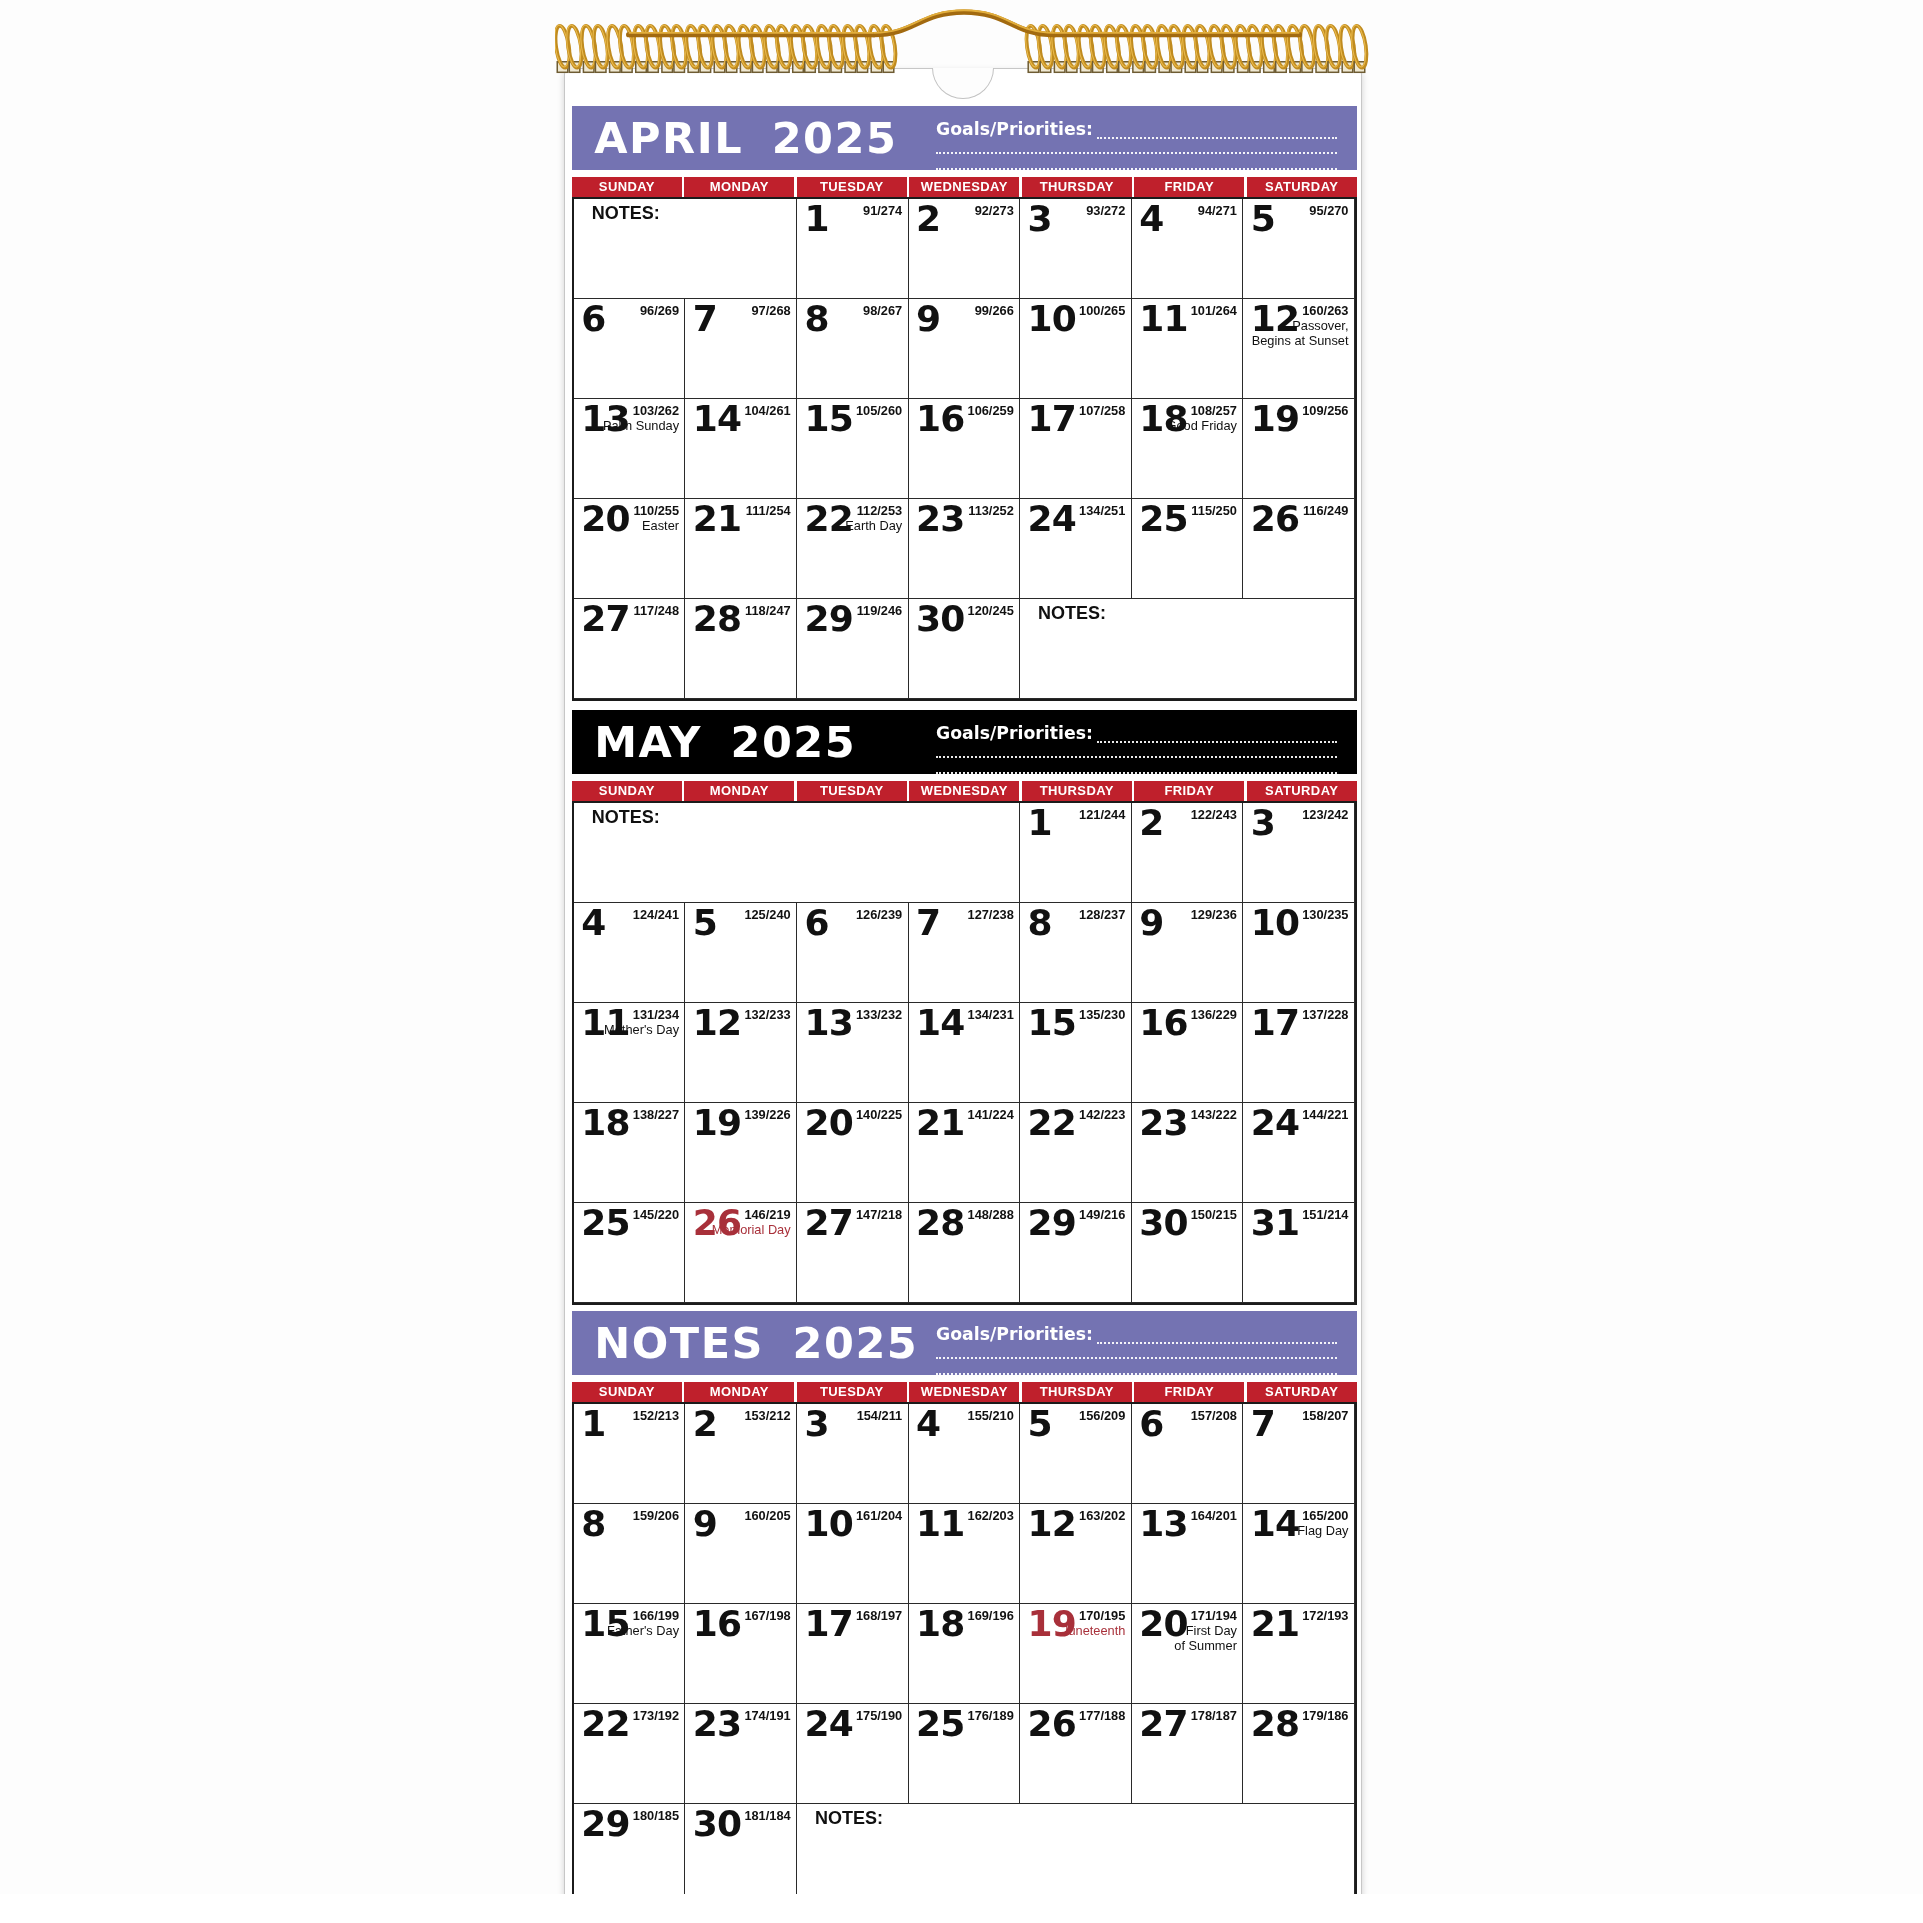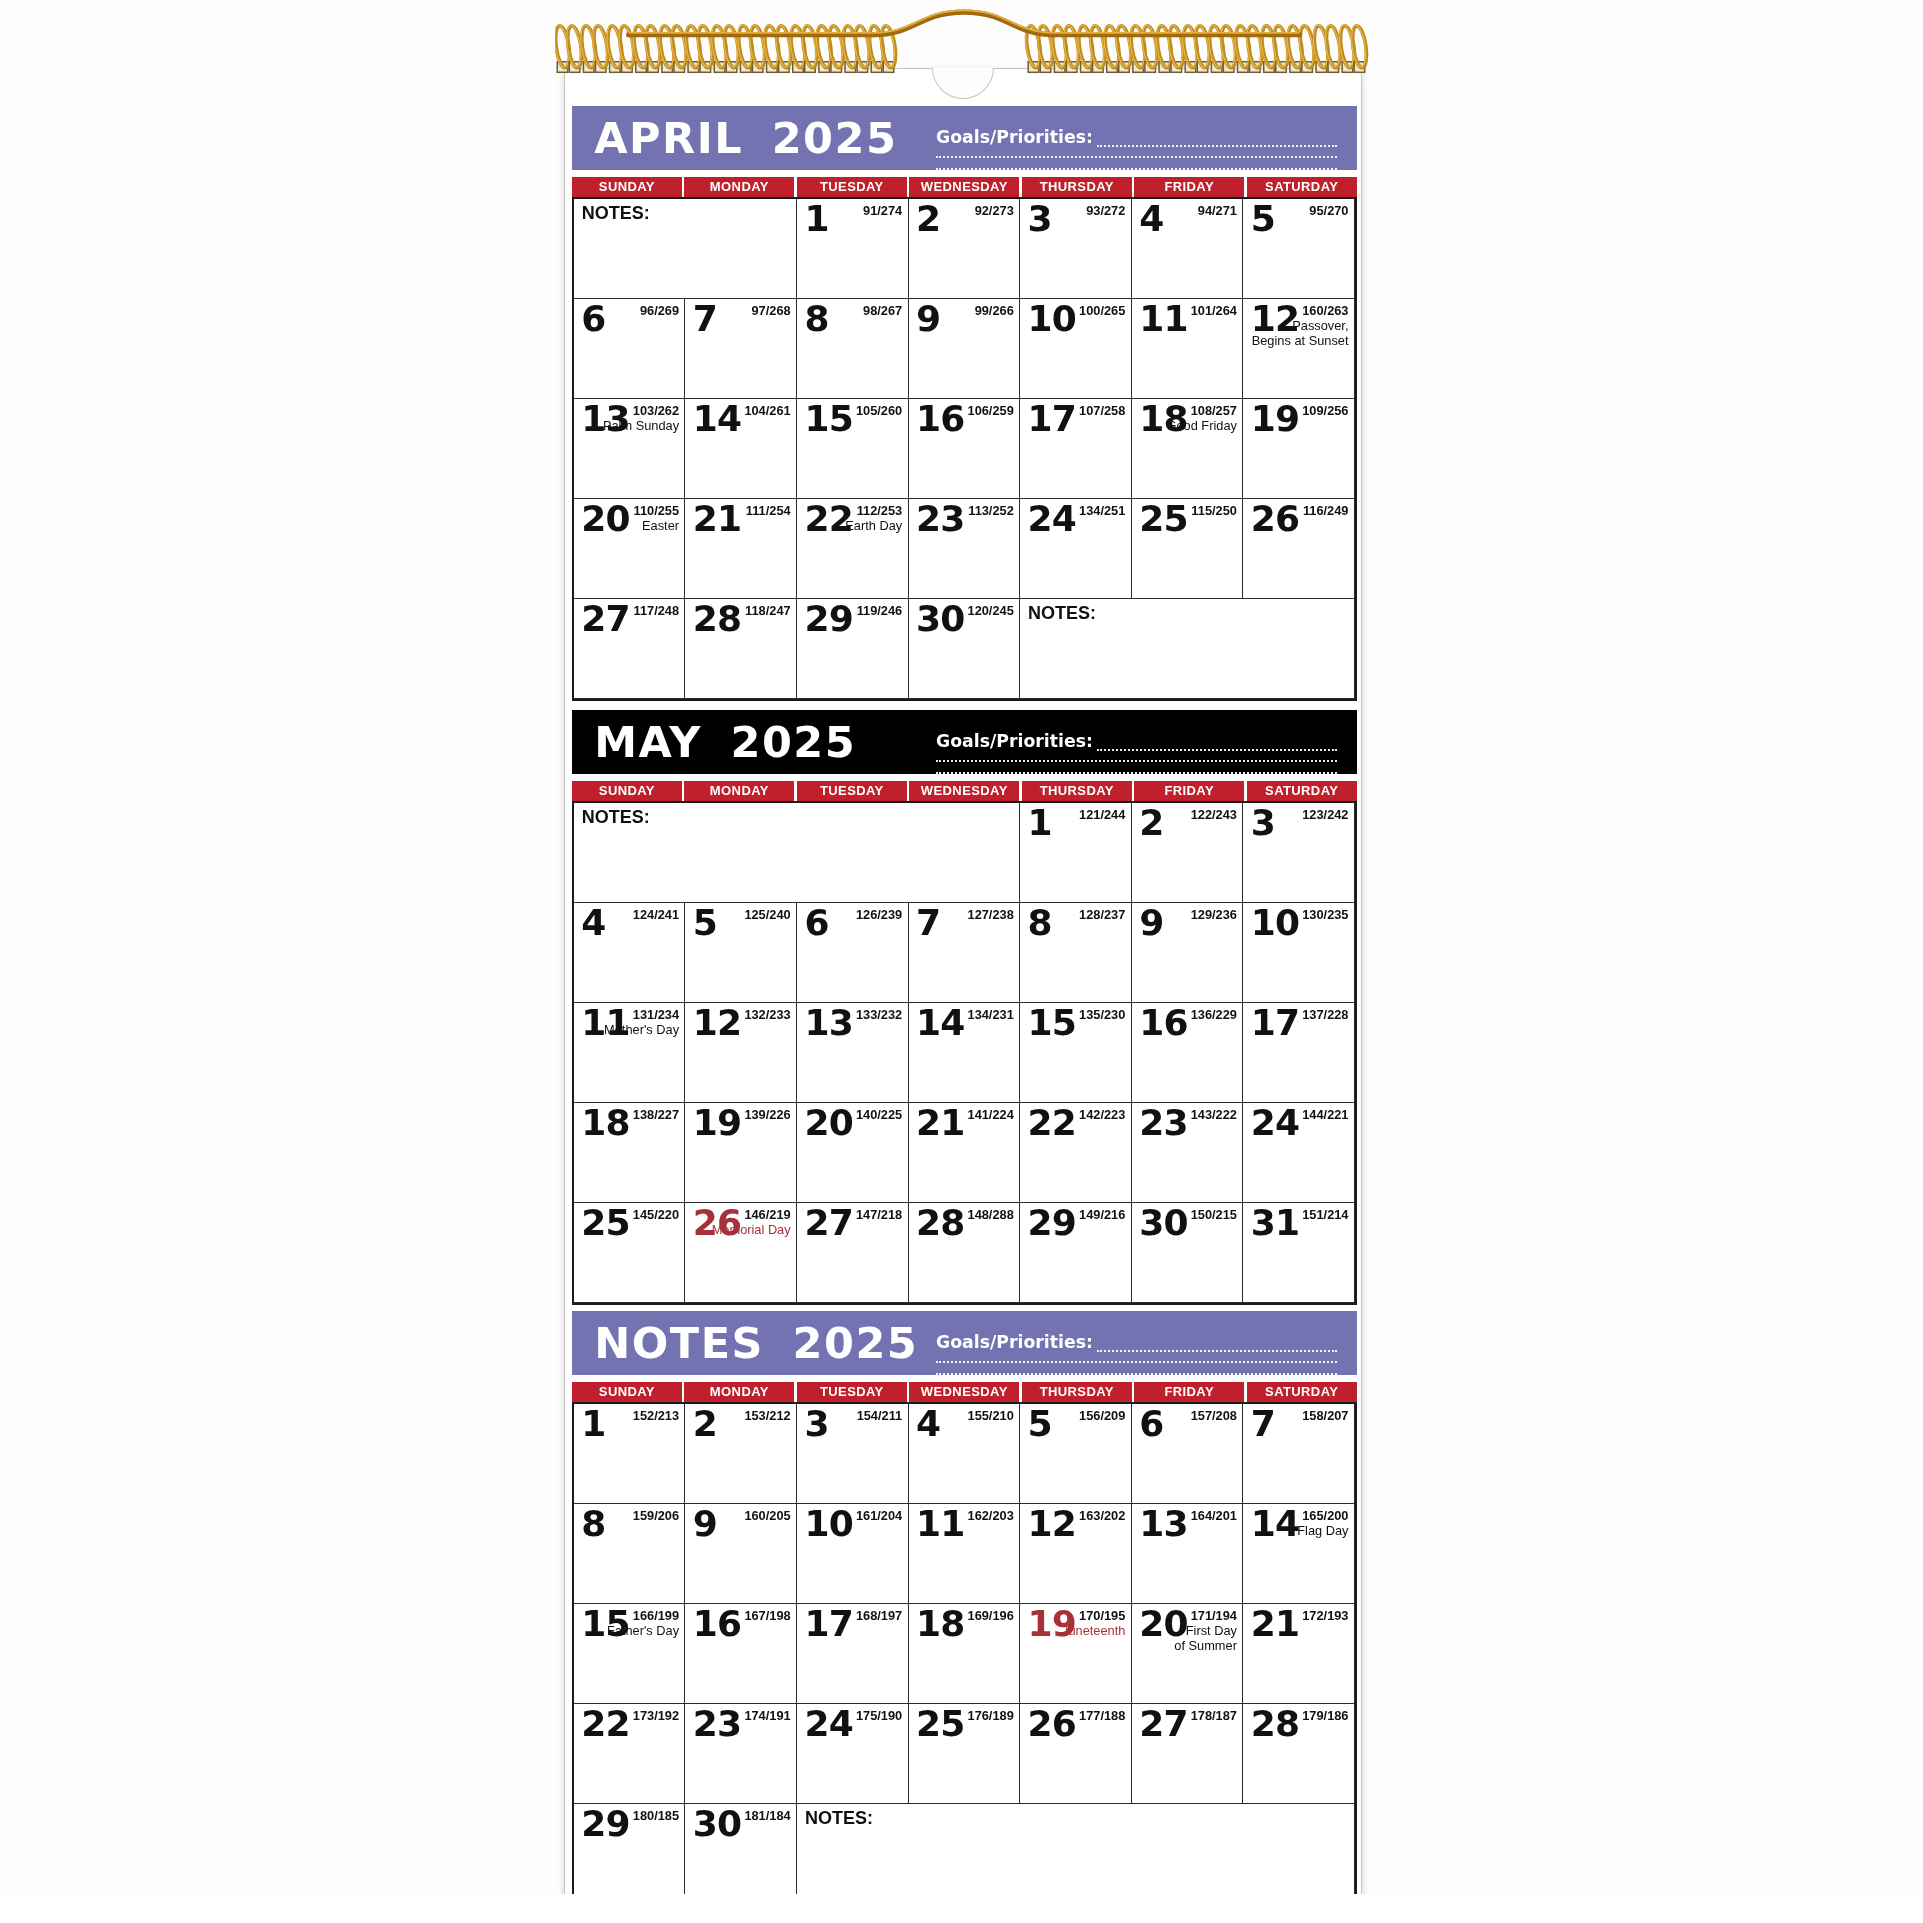--- a/index.html
+++ b/index.html
@@ -25,21 +25,21 @@
 
   
   .month { position:absolute; left:6.8px; width:785px; }
   .m0 { top:37px; } .m1 { top:641px; } .m2 { top:1242px; }
 
   .mhead { height:64px; display:flex; align-items:stretch; color:#ffffff; padding:0 19.5px 0 22.5px;
            box-sizing:border-box; }
   .mtitle { display:flex; align-items:center; gap:28.6px; width:46%;
             font-size:43px; font-weight:bold; letter-spacing:1.5px;
             font-family:"DejaVu Sans","Liberation Sans",sans-serif; }
-  .goals { flex:1; display:flex; flex-direction:column; justify-content:flex-start; padding-top:21px; }
+  .goals { flex:1; display:flex; flex-direction:column; justify-content:flex-start; padding-top:13px; }
   .goalrow1 { display:flex; align-items:flex-end; height:19.5px; }
   .goalslabel { font-size:17.3px; font-weight:bold; white-space:nowrap; padding-right:4.5px;
                 font-family:"DejaVu Sans","Liberation Sans",sans-serif; }
   .dots { flex:1; border-bottom:2.3px dotted rgba(255,255,255,0.92); height:100%; }
   .goalline { border-bottom:2.3px dotted rgba(255,255,255,0.92); height:17.3px; }
 
   .dow { margin-top:6.8px; display:grid; grid-template-columns:repeat(7,1fr); column-gap:2.3px; }
   .dowcell { height:20px; display:flex; align-items:center; justify-content:center;
              color:#ffffff; font-size:13px; font-weight:bold; letter-spacing:0.4px; }
 
@@ -47,21 +47,21 @@
           grid-auto-rows:100px; border:2.3px solid #1b1b1b; background:#ffffff; }
   .cell { position:relative; border-right:1.5px solid #2a2a2a; border-bottom:1.5px solid #2a2a2a;
           box-sizing:border-box; background:#ffffff; }
   .daynum { position:absolute; left:7.5px; top:1.5px; font-size:36px; font-weight:bold;
             letter-spacing:-0.8px; color:#111111; line-height:1.05;
             font-family:"DejaVu Sans","Liberation Sans",sans-serif; }
   .meta { position:absolute; right:5.3px; top:5.3px; text-align:right; color:#111111; }
   .julian { font-size:12.8px; font-weight:600; line-height:1.1; }
   .holiday { font-size:12.8px; font-weight:500; line-height:1.15; margin-top:0.8px; }
   .red { color:#a8303a !important; }
-  .noteslabel { position:absolute; left:8px; top:4.5px; font-size:18px; font-weight:bold; color:#101010; }
+  .noteslabel { position:absolute; left:18px; top:4.5px; font-size:18px; font-weight:bold; color:#101010; }
 </style>
 </head>
 <body>
 
 <div class="scene">
 
   <div class="page">
     <div class="notch"></div>
 
     <section class="month m0">

